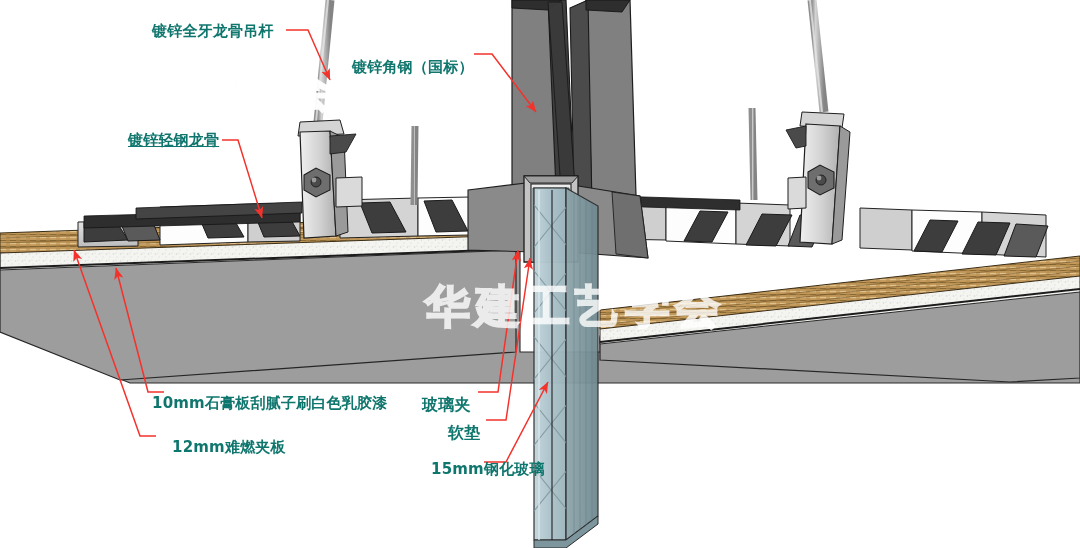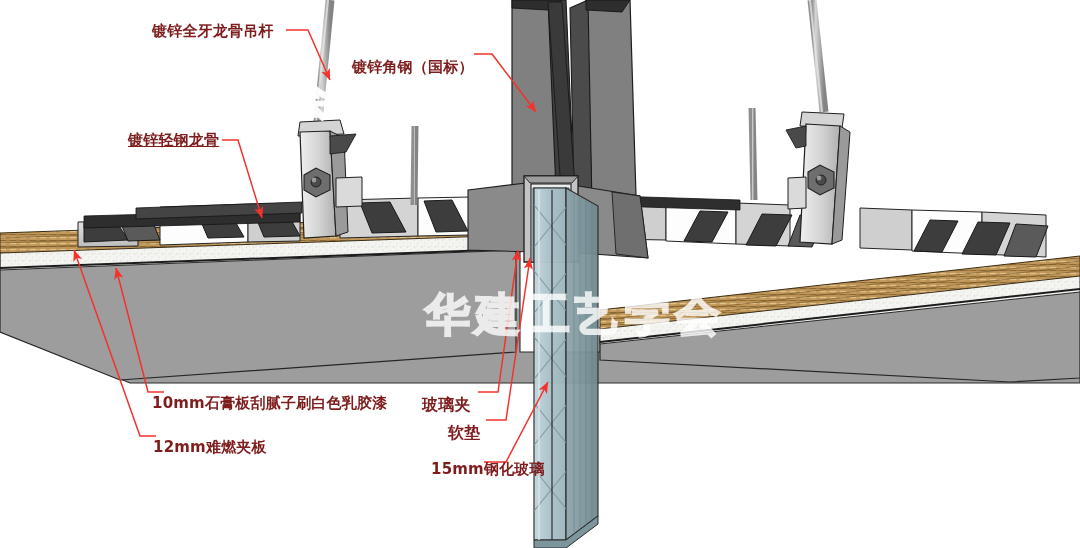--- a/index.html
+++ b/index.html
@@ -9,38 +9,37 @@
   }
   #stage{
     position:relative;
     width:1080px;height:548px;
     background:#ffffff;
     overflow:hidden;
   }
   #scene{position:absolute;inset:0;}
   .anno{
     position:absolute;
-    color:#7f1d1d;
+    color:#0f766e;
     font-family:"DejaVu Sans","Liberation Sans",sans-serif;
     font-weight:700;
     white-space:nowrap;
     letter-spacing:0.2px;
     line-height:1;
   }
   .anno.sz15{font-size:15px;}
   .anno.sz14{font-size:16px;}
   .wm{
     position:absolute;
     font-family:"DejaVu Sans","Liberation Sans",sans-serif;
     font-weight:700;
     white-space:nowrap;
     color:transparent;
     letter-spacing:5px;
     pointer-events:none;
-    margin-top:8px;
   }
   #wm-left{
     left:36px;top:60px;font-size:45px;
     -webkit-text-stroke:2px rgba(255,255,255,0.92);
     text-shadow:0 0 1px rgba(250,250,250,0.5);
   }
   #wm-center{
     left:425px;top:277px;font-size:45px;
     -webkit-text-stroke:2px rgba(255,255,255,0.80);
   }
@@ -285,19 +284,19 @@
   </svg>
 
   <div class="wm" id="wm-left">华建工艺学会</div>
   <div class="wm" id="wm-center">华建工艺学会</div>
 
   <div id="annotation-layer">
       <div class="anno sz15" style="left: 152px; top: 24px;">镀锌全牙龙骨吊杆</div>
       <div class="anno sz15" style="left: 352px; top: 60px;">镀锌角钢（国标）</div>
       <div class="anno sz15" style="left: 128px; top: 133px; text-decoration: underline;">镀锌轻钢龙骨</div>
       <div class="anno sz15" style="left: 152px; top: 396px;">10mm石膏板刮腻子刷白色乳胶漆</div>
-      <div class="anno sz15" style="left: 153px; top: 440px;">12mm难燃夹板</div>
+      <div class="anno sz15" style="left: 172px; top: 440px;">12mm难燃夹板</div>
       <div class="anno sz14" style="left: 422px; top: 397px;">玻璃夹</div>
       <div class="anno sz14" style="left: 448px; top: 425px; text-align: center;">软垫</div>
       <div class="anno sz15" style="left: 392px; top: 462px; margin-left: 39px;">15mm钢化玻璃</div>
     </div>
 
 </div>
 
 </body></html>

